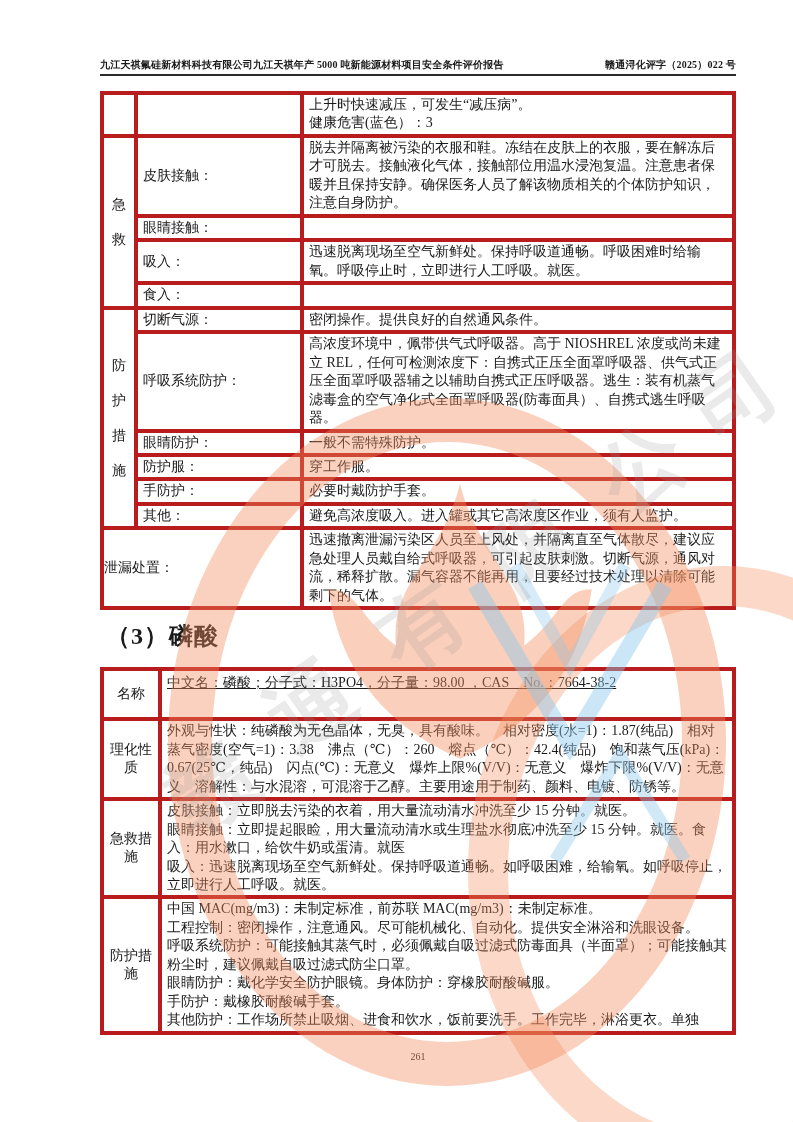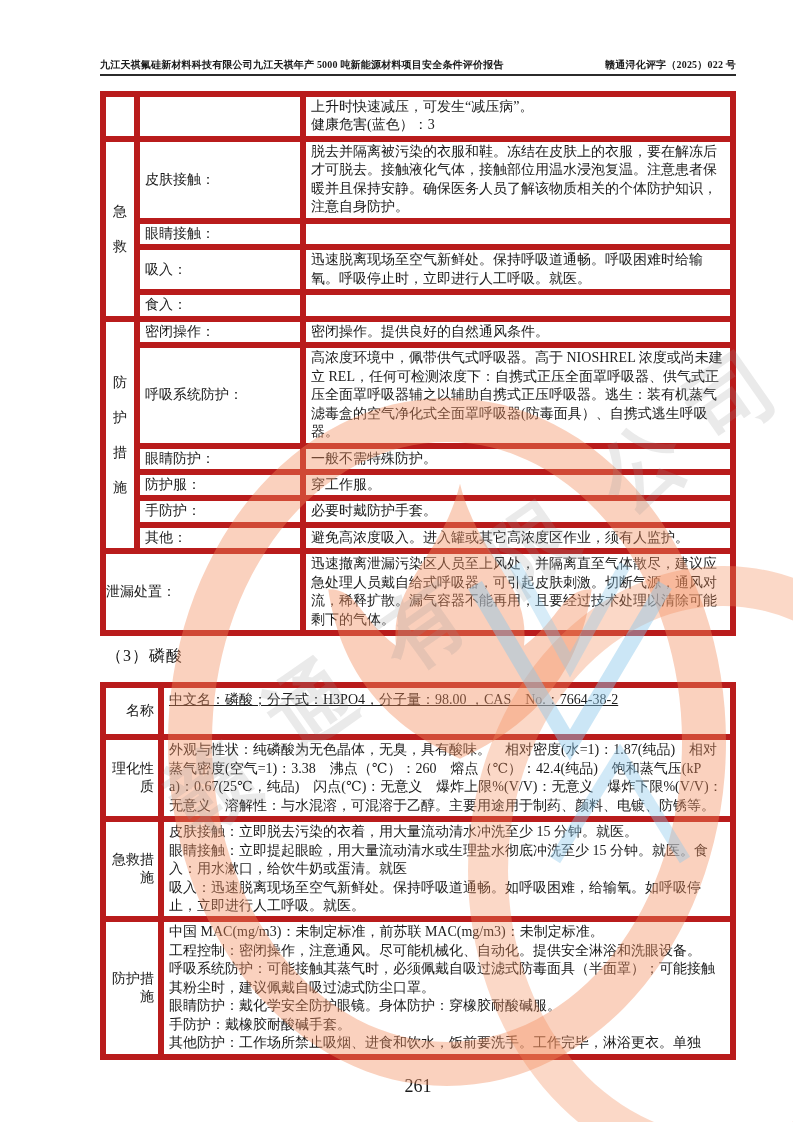--- a/index.html
+++ b/index.html
@@ -14,42 +14,42 @@
   .doc-header{
     display:flex;justify-content:space-between;align-items:flex-end;
     border-bottom:2px solid #2b2b2b;padding-bottom:2px;
     font-size:10px;font-weight:bold;letter-spacing:0.2px;white-space:nowrap;
   }
   .doc-header .right{margin-left:12px;}
 
   
   table{border-collapse:collapse;table-layout:fixed;width:636px;margin-top:15px;}
   td{
-    border:6px solid #b91c1c;padding:1px 5px;vertical-align:middle;
+    border:4px solid #b91c1c;padding:1px 5px;vertical-align:middle;
     font-size:14px;line-height:1.32;word-break:break-all;
   }
   .pre{white-space:pre-wrap;}
   .grp{text-align:center;padding:1px 6px;}
   .vert{
     line-height:2.5;letter-spacing:0;
   }
   .vert span{display:inline-block;width:1em;word-break:break-all;}
   .lbl{vertical-align:middle;}
   .leak-label{padding-left:0;}
-  .t2 td.t2-label{text-align:right;padding:1px 4px;vertical-align:middle;}
+  .t2 td.t2-label{text-align:center;padding:1px 4px;vertical-align:middle;}
   .t2 tr.row-name td{height:42px;}
   .t2 tr.row-name .cnt{vertical-align:top;padding-top:3px;text-decoration:underline;}
 
   
   .section-heading{
-    margin:10px 0 0 6px;font-size:16px;font-weight:normal;letter-spacing:1px;
+    margin:10px 0 0 6px;font-size:24px;font-weight:bold;letter-spacing:1px;
   }
 
   
-  .page-number{margin-top:16px;text-align:center;font-size:18px;}
+  .page-number{margin-top:16px;text-align:center;font-size:10px;}
 
   
   .watermark{position:absolute;inset:0;z-index:50;pointer-events:none;overflow:hidden;}
   .wm-ring{position:absolute;border-radius:50%;}
   .wm-ring.a{left:168px;top:398px;width:470px;height:600px;border:44px solid rgba(243,141,92,0.40);}
   .wm-ring.b{left:468px;top:566px;width:430px;height:530px;border:40px solid rgba(243,141,92,0.34);}
   .wm-flame{position:absolute;left:300px;top:470px;}
   .wm-char{
     position:absolute;font-size:84px;font-weight:bold;transform:rotate(-35deg);
     color:rgba(150,150,150,0.20);font-family:"Liberation Serif",serif;
@@ -91,21 +91,21 @@
     <tr>
       <td class="lbl">吸入：</td>
       <td class="cnt pre">迅速脱离现场至空气新鲜处。保持呼吸道通畅。呼吸困难时给输氧。呼吸停止时，立即进行人工呼吸。就医。</td>
     </tr>
     <tr>
       <td class="lbl">食入：</td>
       <td class="cnt pre"></td>
     </tr>
     <tr>
       <td class="grp vert" rowspan="6"><span>防护措施</span></td>
-      <td class="lbl">密闭操作：</td>
+      <td class="lbl">切断气源：</td>
       <td class="cnt pre">密闭操作。提供良好的自然通风条件。</td>
     </tr>
     <tr>
       <td class="lbl">呼吸系统防护：</td>
       <td class="cnt pre">高浓度环境中，佩带供气式呼吸器。高于 NIOSHREL 浓度或尚未建立 REL，任何可检测浓度下：自携式正压全面罩呼吸器、供气式正压全面罩呼吸器辅之以辅助自携式正压呼吸器。逃生：装有机蒸气滤毒盒的空气净化式全面罩呼吸器(防毒面具）、自携式逃生呼吸器。</td>
     </tr>
     <tr>
       <td class="lbl">眼睛防护：</td>
       <td class="cnt pre">一般不需特殊防护。</td>
     </tr>

